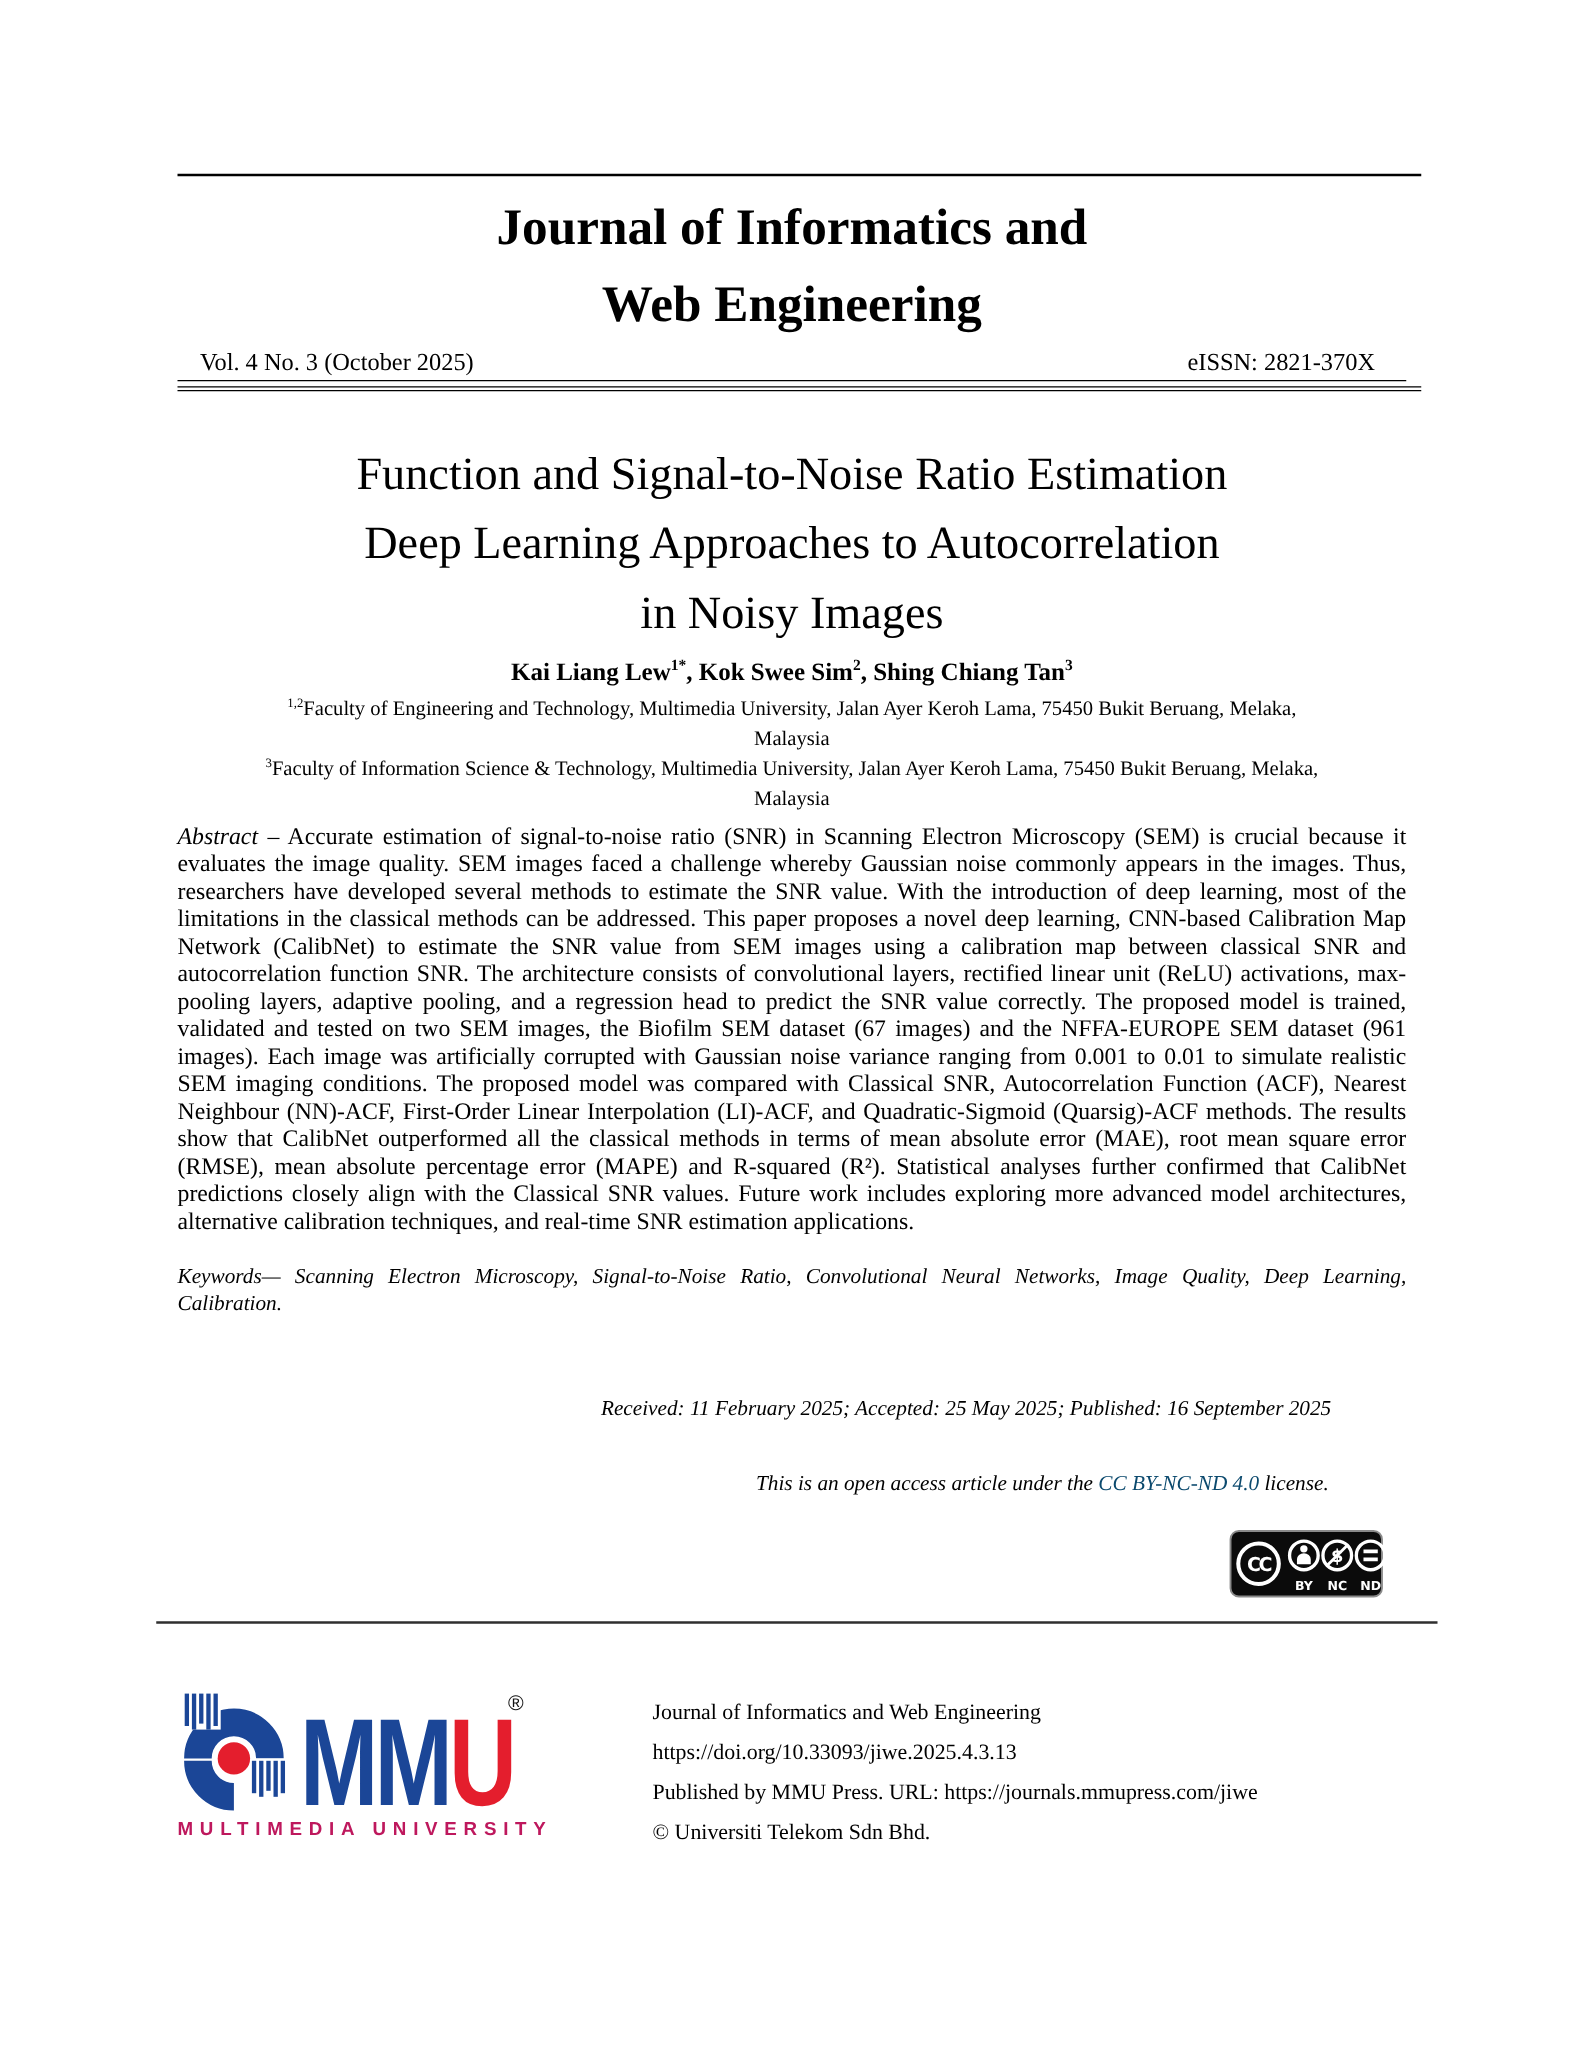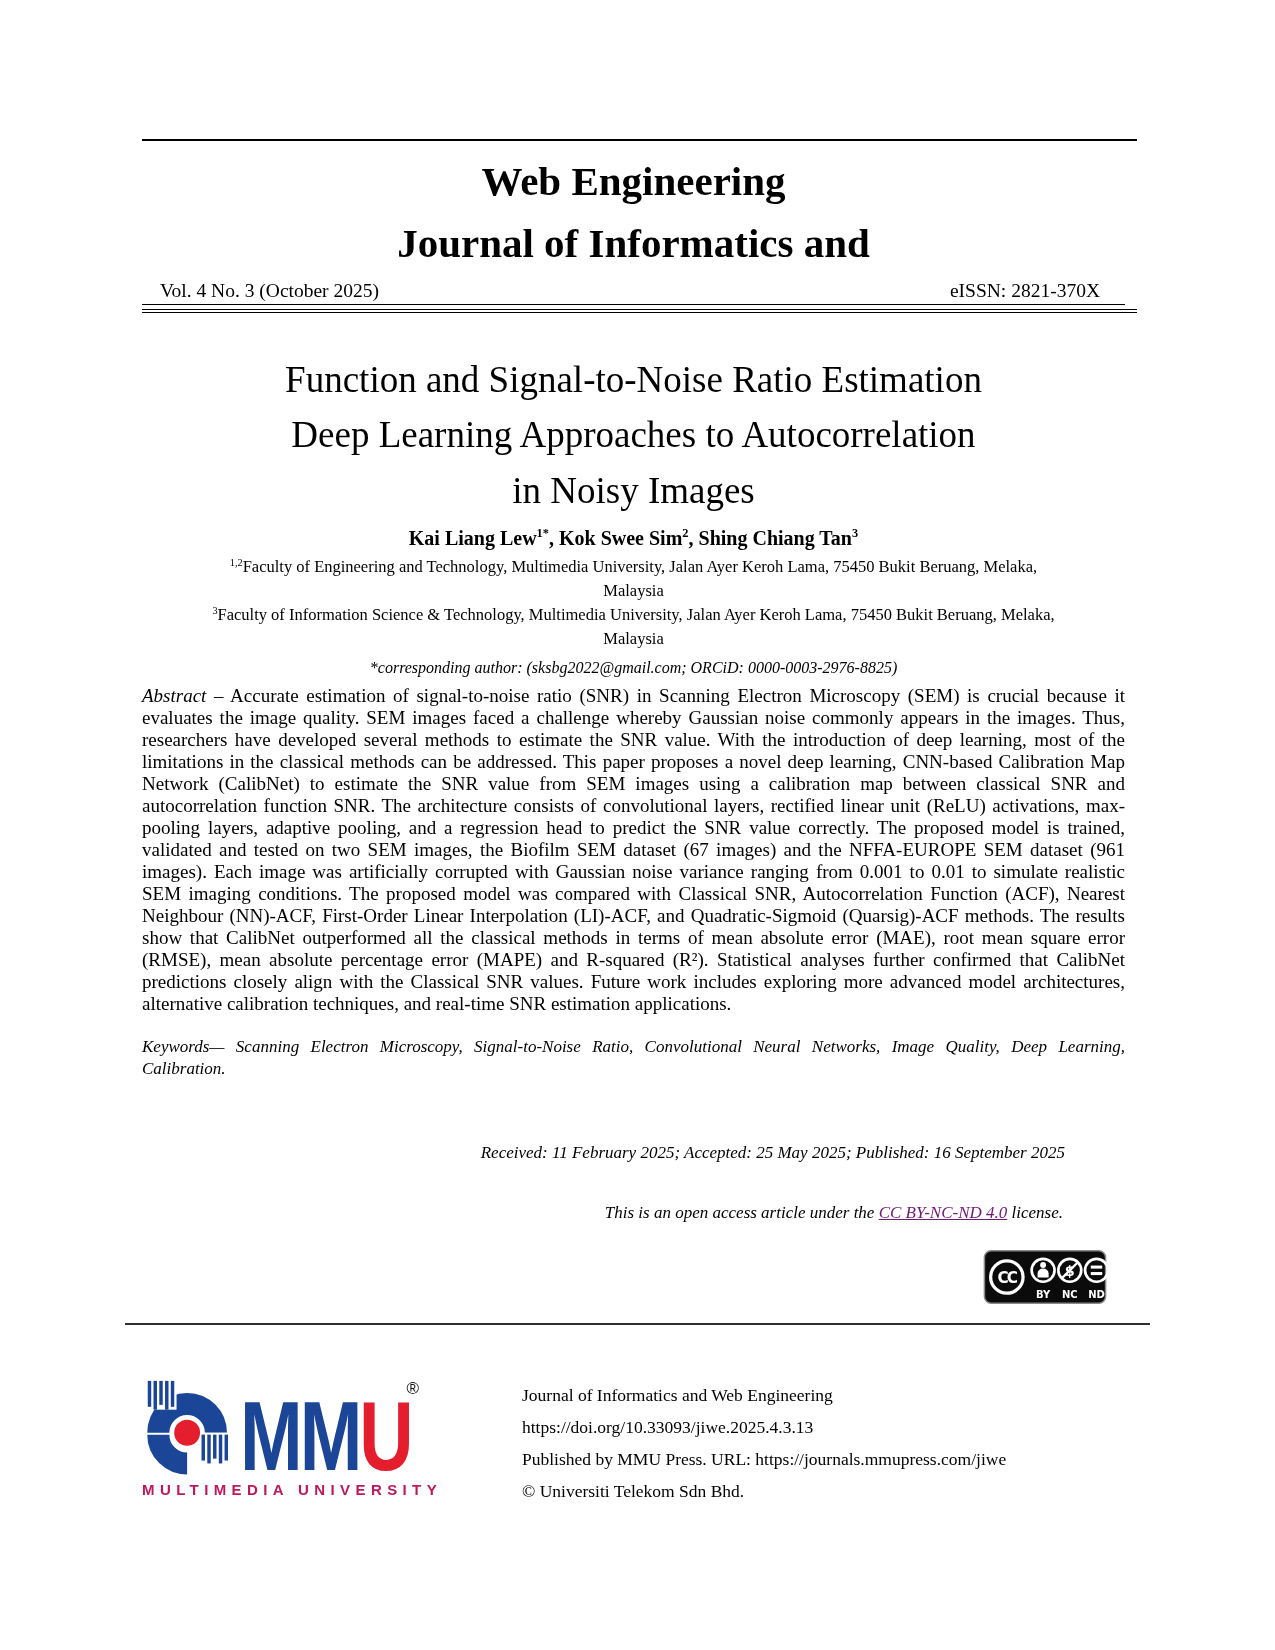--- a/index.html
+++ b/index.html
@@ -24,21 +24,21 @@
   .paper-title{margin-top:39px;text-align:center;font-size:37px;line-height:1.5;}
   .authors{margin-top:9px;text-align:center;font-weight:bold;font-size:20px;}
   sup{font-size:0.62em;vertical-align:super;line-height:0;}
   .affiliations{margin-top:5px;text-align:center;font-size:16.5px;line-height:1.45;}
   .corresponding{margin-top:8px;text-align:center;font-style:italic;font-size:16px;}
   .abstract{margin-top:8px;text-align:justify;font-size:19px;line-height:22px;}
   .abstract .abstract-label{font-style:italic;}
   .keywords{margin-top:21px;text-align:justify;font-style:italic;font-size:17px;line-height:22px;}
   .dates{margin-top:63px;text-align:right;font-style:italic;font-size:17px;padding-right:60px;}
   .license-line{margin-top:40px;text-align:right;font-style:italic;font-size:17px;padding-right:62px;}
-  .license-link{text-decoration:underline;color:#701a75;cursor:pointer;margin-top:20px;}
+  .license-link{color:#0c4a6e;cursor:pointer;margin-top:20px;}
   .badge-row{margin-top:26px;display:flex;justify-content:flex-end;padding-right:18px;}
   .cc-badge{display:block;cursor:pointer;}
   .footer-rule{margin-top:18px;border-top:2px solid #2f2f2f;margin-left:-17px;margin-right:-25px;}
   .footer{margin-top:52px;display:flex;align-items:flex-start;}
   .logo{width:338px;flex:0 0 auto;}
   .logo-top{display:flex;align-items:flex-end;height:98px;}
   .logo-symbol{flex:0 0 auto;}
   .mmu-letters{
     font-family:"Liberation Sans", sans-serif;font-weight:bold;font-size:99px;
     line-height:0.78;display:inline-block;transform:scaleX(0.76);transform-origin:left bottom;
@@ -61,22 +61,22 @@
 </style>
 </head>
 <body>
 
 <div class="page">
   <div class="content">
 
     <div class="top-rule"></div>
 
     <div class="journal-title">
+      <div>Journal of Informatics and</div>
       <div>Web Engineering</div>
-      <div>Journal of Informatics and</div>
     </div>
 
     <div class="mast-row">
       <span>Vol. 4 No. 3 (October 2025)</span>
       <span>eISSN: 2821-370X</span>
     </div>
     <div class="double-rule"></div>
 
     <div class="paper-title">
       <div>Function and Signal-to-Noise Ratio Estimation</div>
@@ -86,21 +86,20 @@
 
     <div class="authors">
       <span><span>Kai Liang Lew</span><sup>1*</sup><span>, </span></span><span><span>Kok Swee Sim</span><sup>2</sup><span>, </span></span><span><span>Shing Chiang Tan</span><sup>3</sup><span></span></span>
     </div>
 
     <div class="affiliations">
       <div><sup>1,2</sup><span>Faculty of Engineering and Technology, Multimedia University, Jalan Ayer Keroh Lama, 75450 Bukit Beruang, Melaka,</span><br><span>Malaysia</span></div>
       <div><sup>3</sup><span>Faculty of Information Science &amp; Technology, Multimedia University, Jalan Ayer Keroh Lama, 75450 Bukit Beruang, Melaka,</span><br><span>Malaysia</span></div>
     </div>
 
-    <div class="corresponding">*corresponding author: (sksbg2022@gmail.com; ORCiD: 0000-0003-2976-8825)</div>
 
     <p class="abstract"><span class="abstract-label">Abstract</span><span> – </span><span>Accurate estimation of signal-to-noise ratio (SNR) in Scanning Electron Microscopy (SEM) is crucial because it evaluates the image quality. SEM images faced a challenge whereby Gaussian noise commonly appears in the images. Thus, researchers have developed several methods to estimate the SNR value. With the introduction of deep learning, most of the limitations in the classical methods can be addressed. This paper proposes a novel deep learning, CNN-based Calibration Map Network (CalibNet) to estimate the SNR value from SEM images using a calibration map between classical SNR and autocorrelation function SNR. The architecture consists of convolutional layers, rectified linear unit (ReLU) activations, max-pooling layers, adaptive pooling, and a regression head to predict the SNR value correctly. The proposed model is trained, validated and tested on two SEM images, the Biofilm SEM dataset (67 images) and the NFFA-EUROPE SEM dataset (961 images). Each image was artificially corrupted with Gaussian noise variance ranging from 0.001 to 0.01 to simulate realistic SEM imaging conditions. The proposed model was compared with Classical SNR, Autocorrelation Function (ACF), Nearest Neighbour (NN)-ACF, First-Order Linear Interpolation (LI)-ACF, and Quadratic-Sigmoid (Quarsig)-ACF methods. The results show that CalibNet outperformed all the classical methods in terms of mean absolute error (MAE), root mean square error (RMSE), mean absolute percentage error (MAPE) and R-squared (R²). Statistical analyses further confirmed that CalibNet predictions closely align with the Classical SNR values. Future work includes exploring more advanced model architectures, alternative calibration techniques, and real-time SNR estimation applications.</span></p>
 
     <p class="keywords"><span>Keywords—</span><span> Scanning Electron Microscopy, Signal-to-Noise Ratio, Convolutional Neural Networks, Image Quality, Deep Learning, Calibration.</span></p>
 
     <div class="dates">Received: 11 February 2025; Accepted: 25 May 2025; Published: 16 September 2025</div>
 
     <div class="license-line">
       <span>This is an open access article under the </span><span class="license-link">CC BY-NC-ND 4.0</span><span> license.</span>
     </div>

